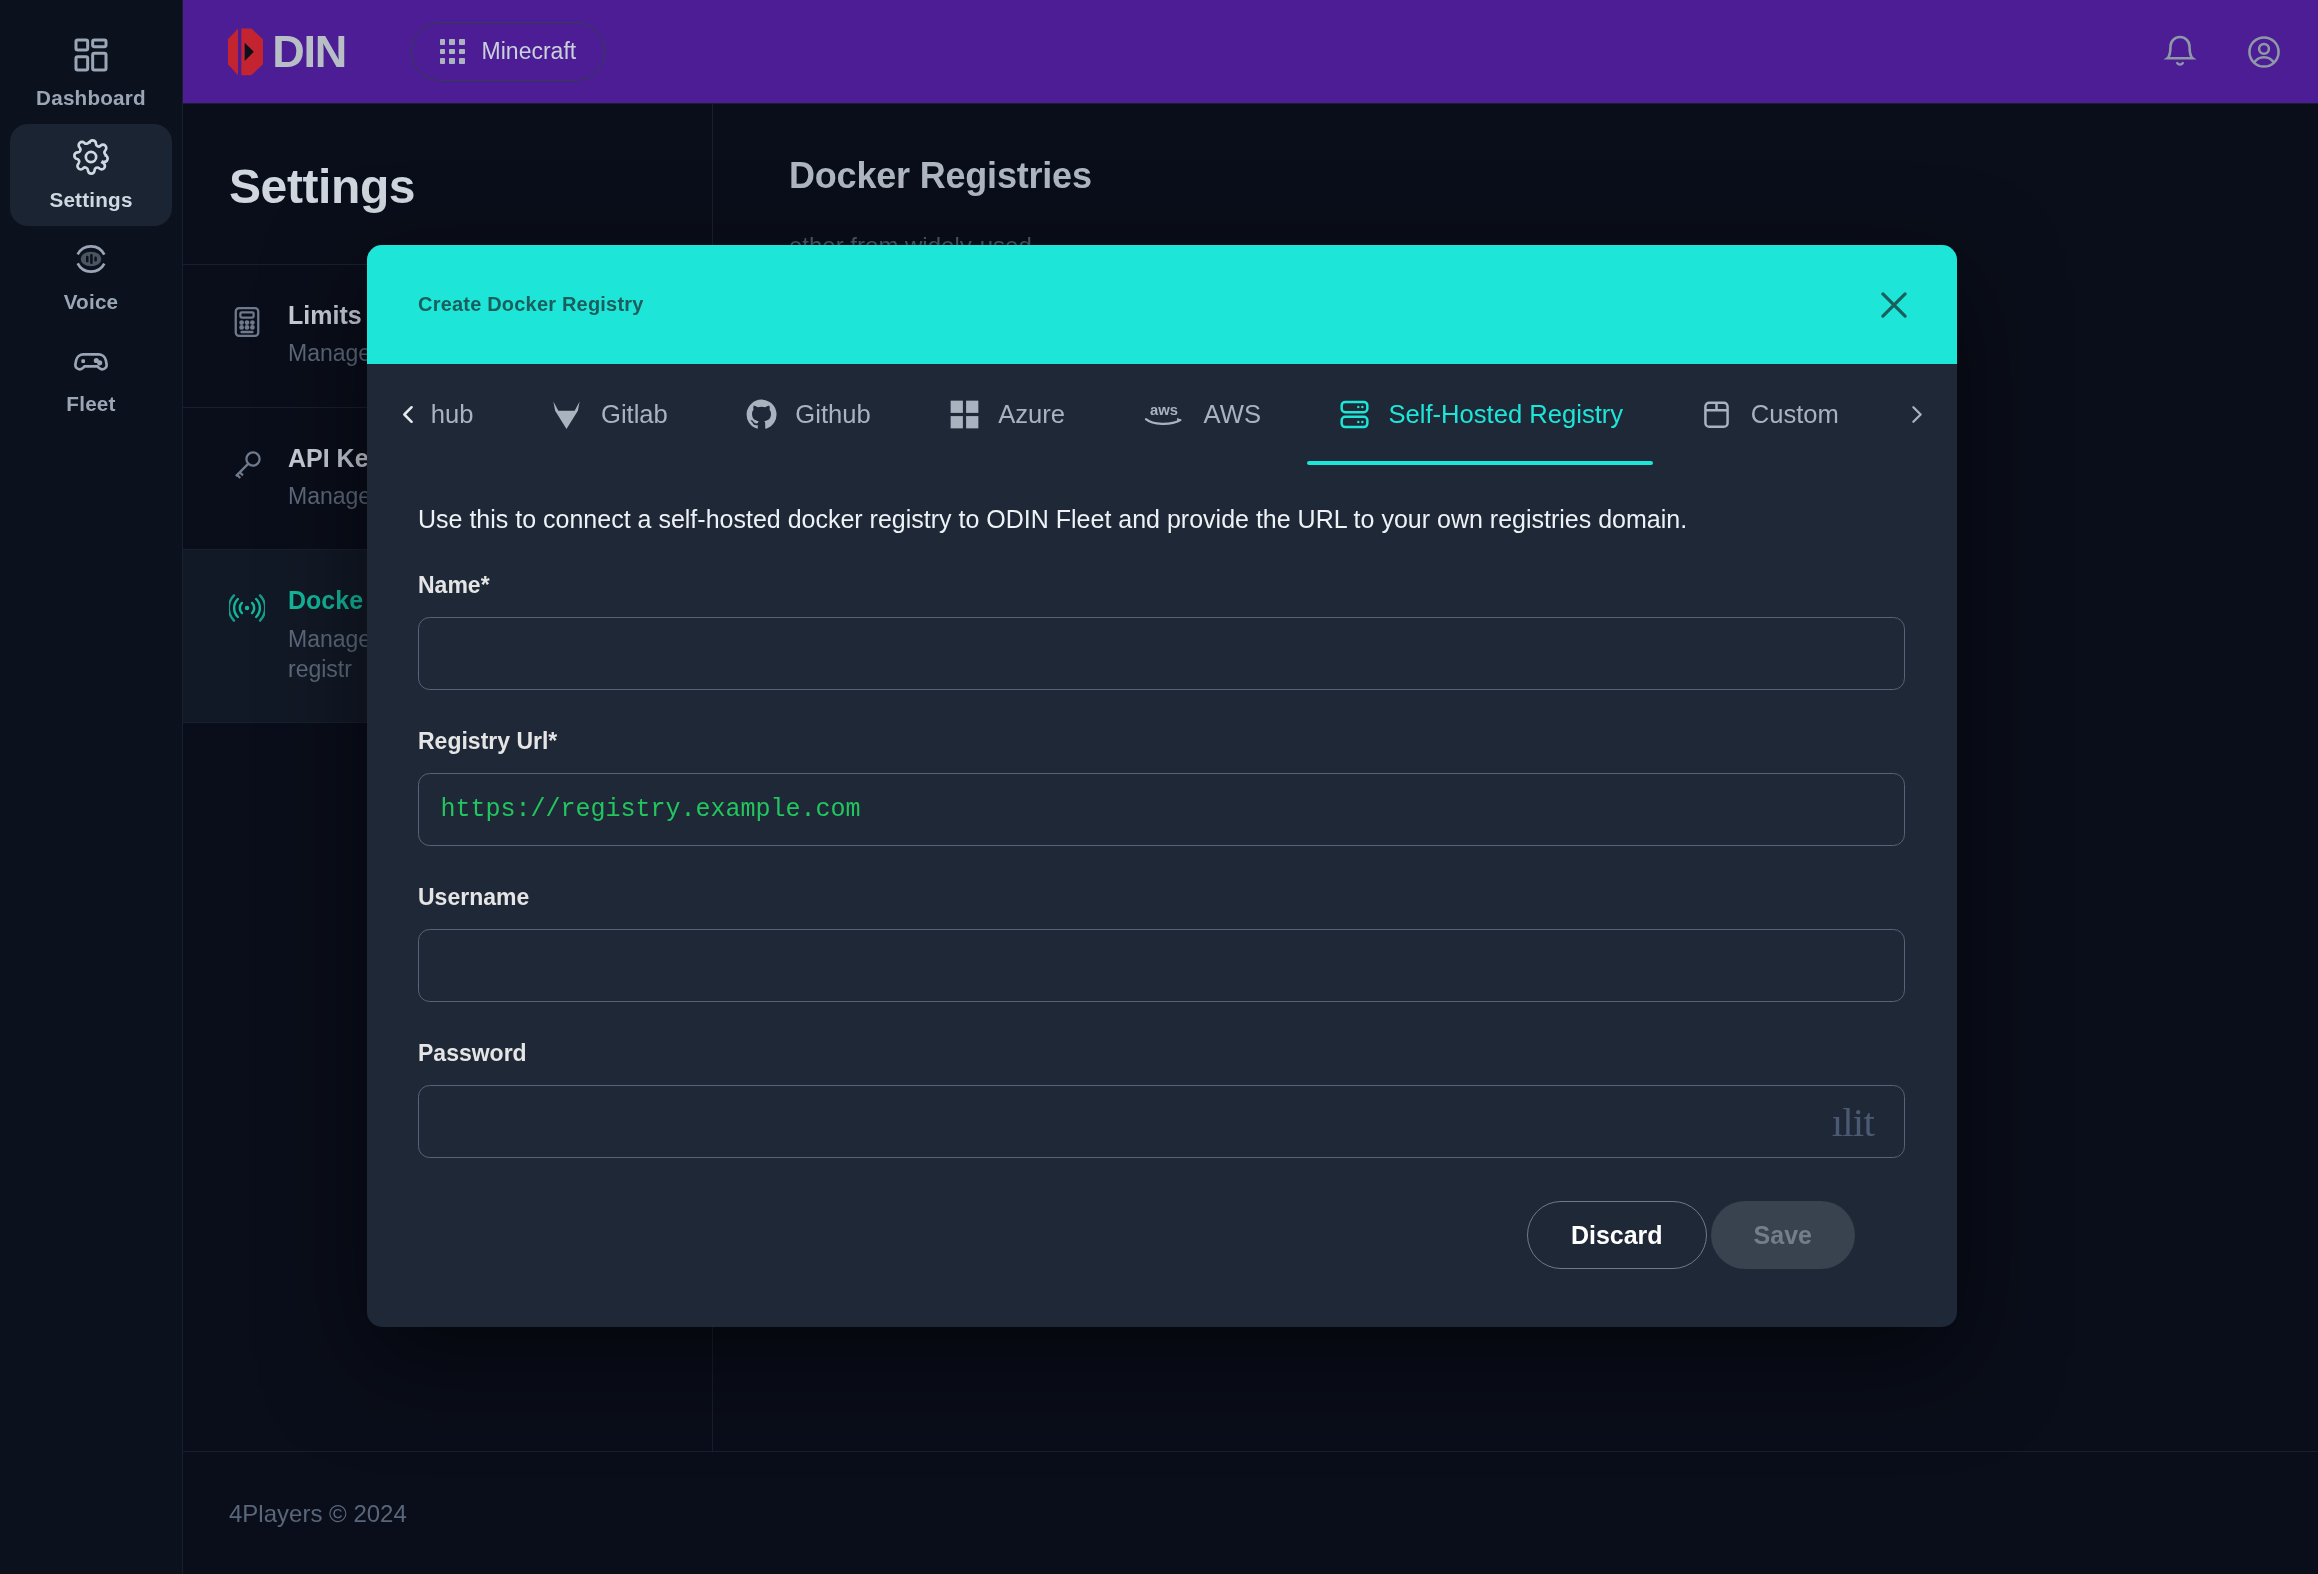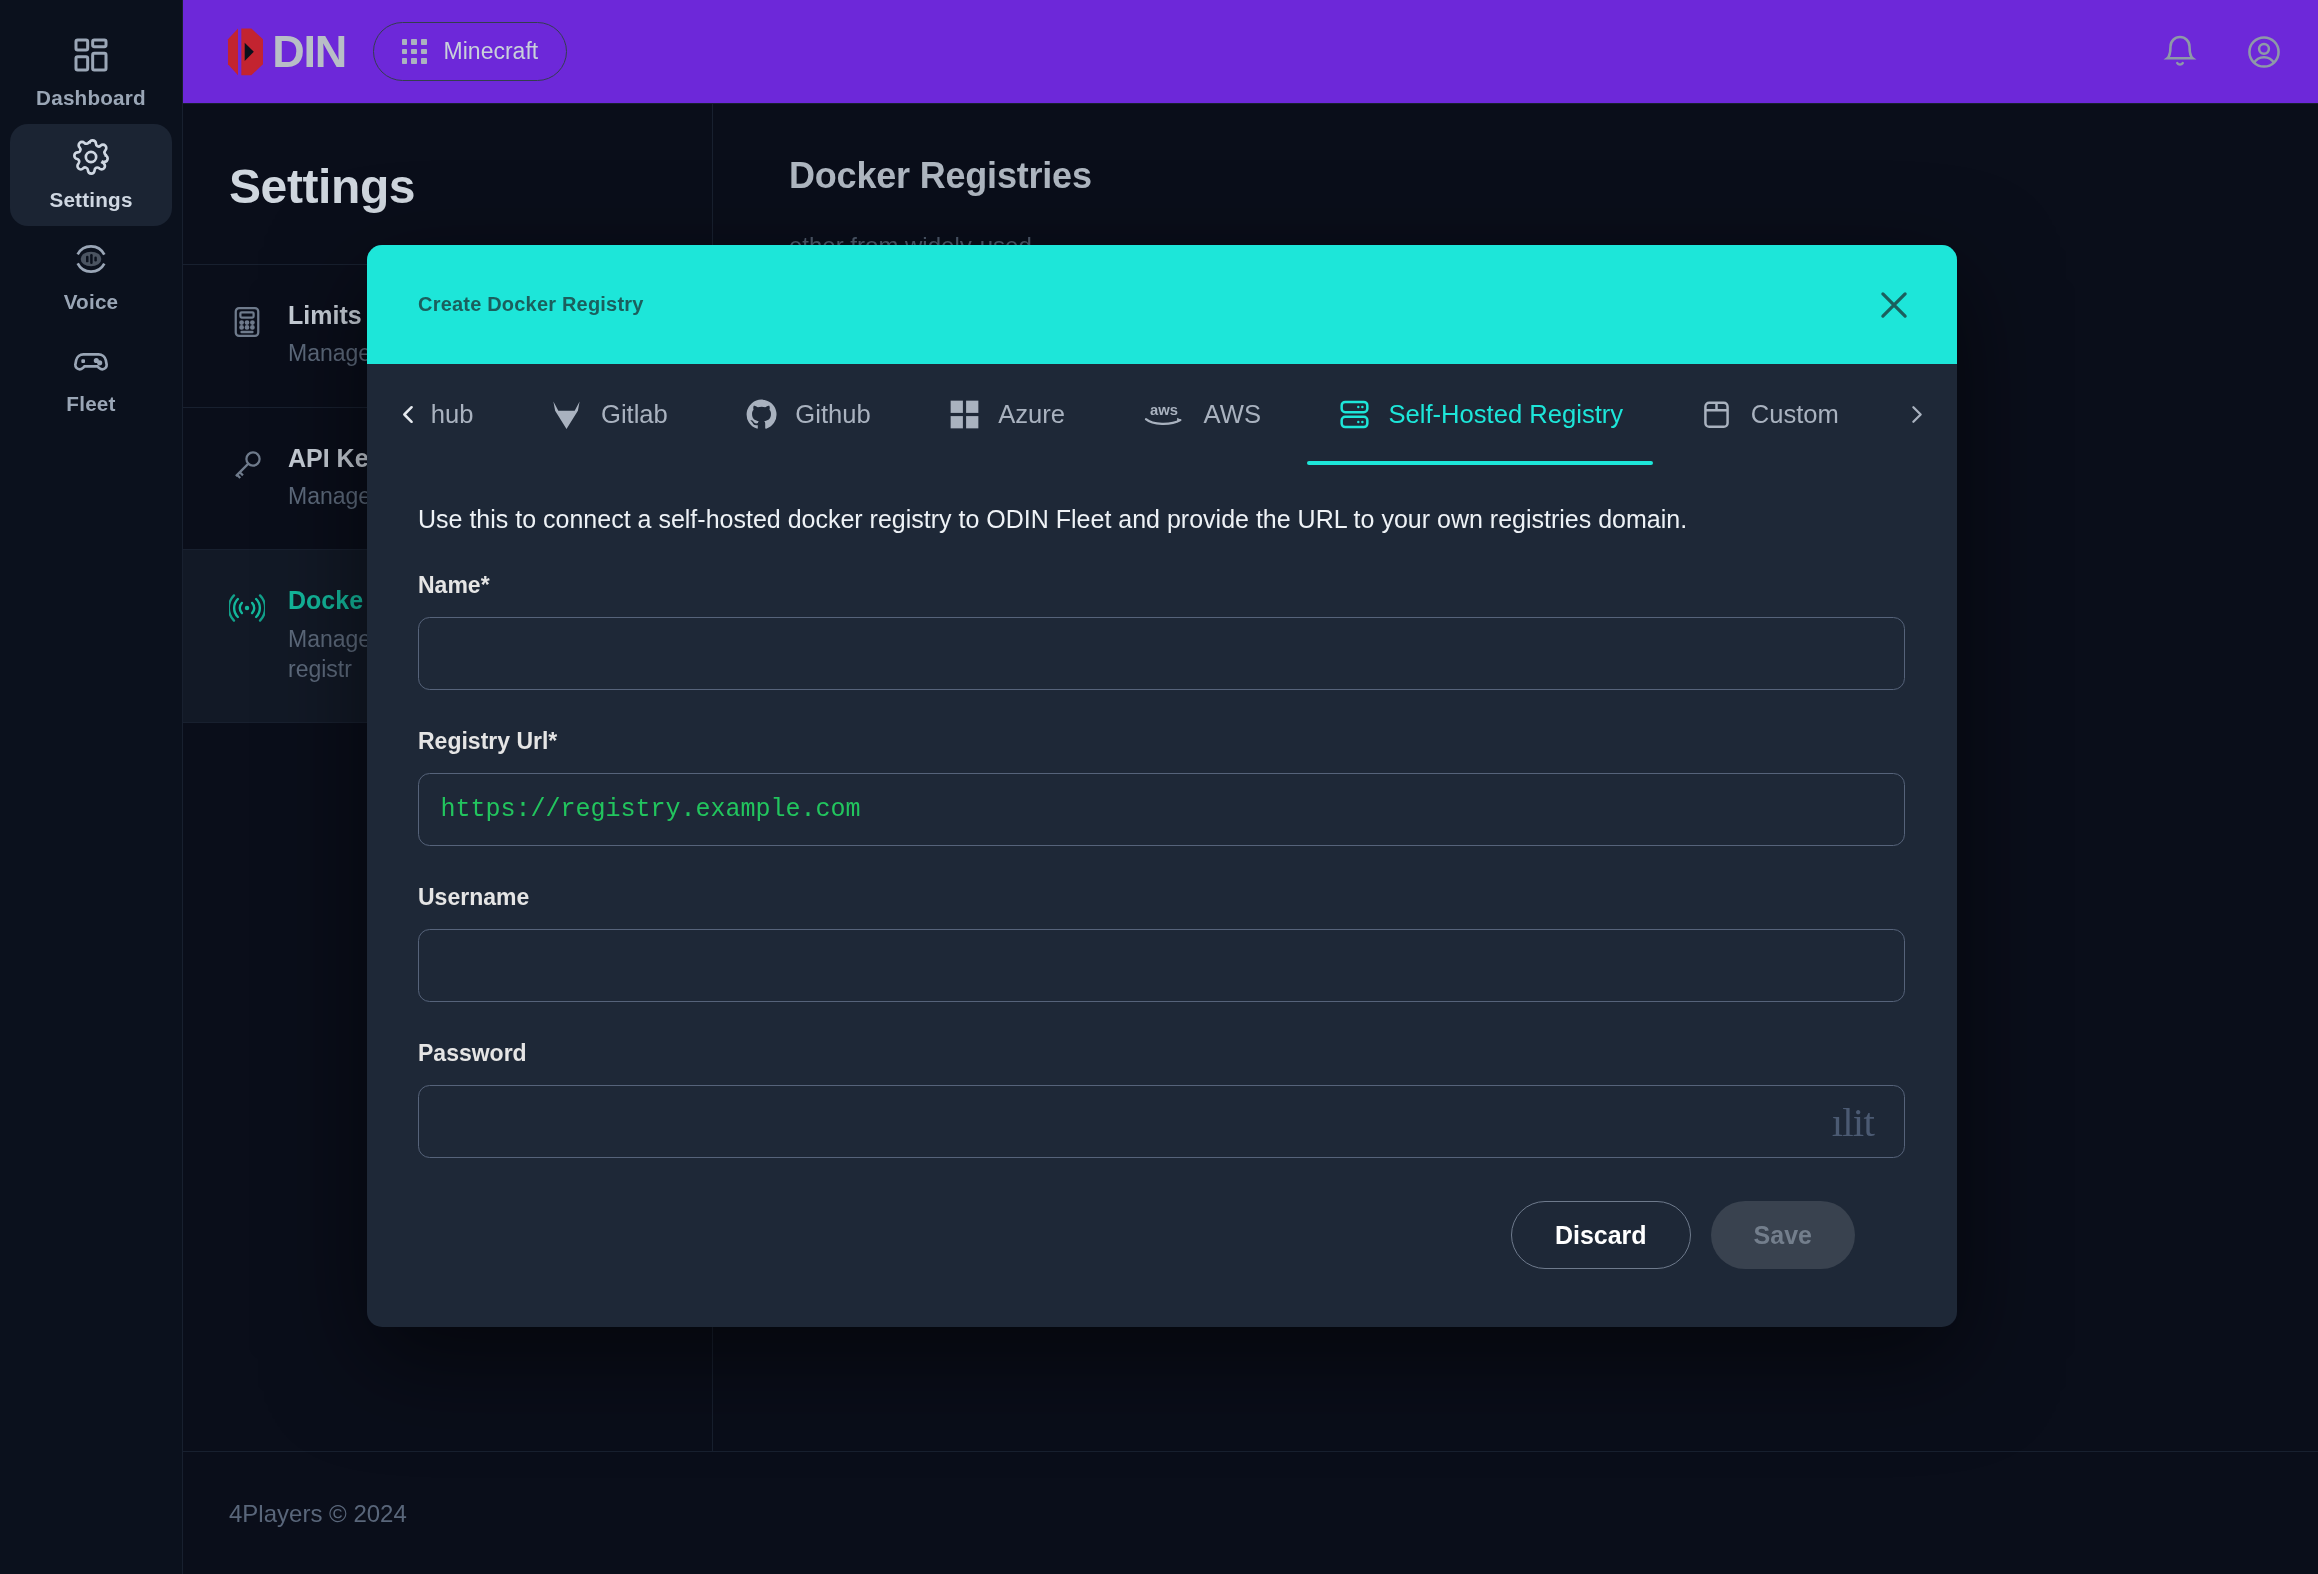--- a/index.html
+++ b/index.html
@@ -34,21 +34,22 @@
   .rail-item .lbl { font-size: 20.7px; font-weight: 600; letter-spacing: 0.2px; }
 
   
   .right { flex: 1 1 auto; display: flex; flex-direction: column; min-width: 0; }
 
   .topbar {
     height: 104px; flex: 0 0 104px;
     border-bottom: 0.8px solid #18202f;
     display: flex; align-items: center;
     padding: 0 36px 0 40px;
-    background: #6d28d9;
+    background: #4c1d95;
+    gap: 38px;
   }
   .brand { display: flex; align-items: center; gap: 2.5px; }
   .brand .mark { width: 50px; height: 51px; display: block; }
   .brand .word {
     font-size: 45px; font-weight: 800; color: #b8bec6;
     letter-spacing: -1.2px; line-height: 1;
     margin-left: -3.3px;
   }
   .proj-pill {
     margin-left: 26.4px;
@@ -174,21 +175,21 @@
   .inp input::placeholder { color: #8b96a6; }
   .pw-ghost {
     position: absolute; right: 30px; top: 50%; transform: translateY(-50%);
     font-family: "Liberation Serif", serif;
     font-size: 41px; color: #4b5a72; pointer-events: none;
     letter-spacing: -0.8px;
   }
 
   .actions {
     display: flex; justify-content: flex-end; align-items: center;
-    gap: 20px; padding: 43px 51px 0 0;
+    gap: 4px; padding: 43px 51px 0 0;
   }
   .btn {
     height: 68px; border-radius: 34px;
     display: flex; align-items: center; justify-content: center;
     padding: 0 43px; font-size: 25px; font-weight: 700;
     cursor: pointer; border: 0;
     font-family: "Liberation Sans", sans-serif;
   }
   .btn-discard { background: transparent; border: 0.8px solid #6e7a8c; color: #ffffff; }
   .btn-save { background: #39424f; color: #737e8c; cursor: default; }

